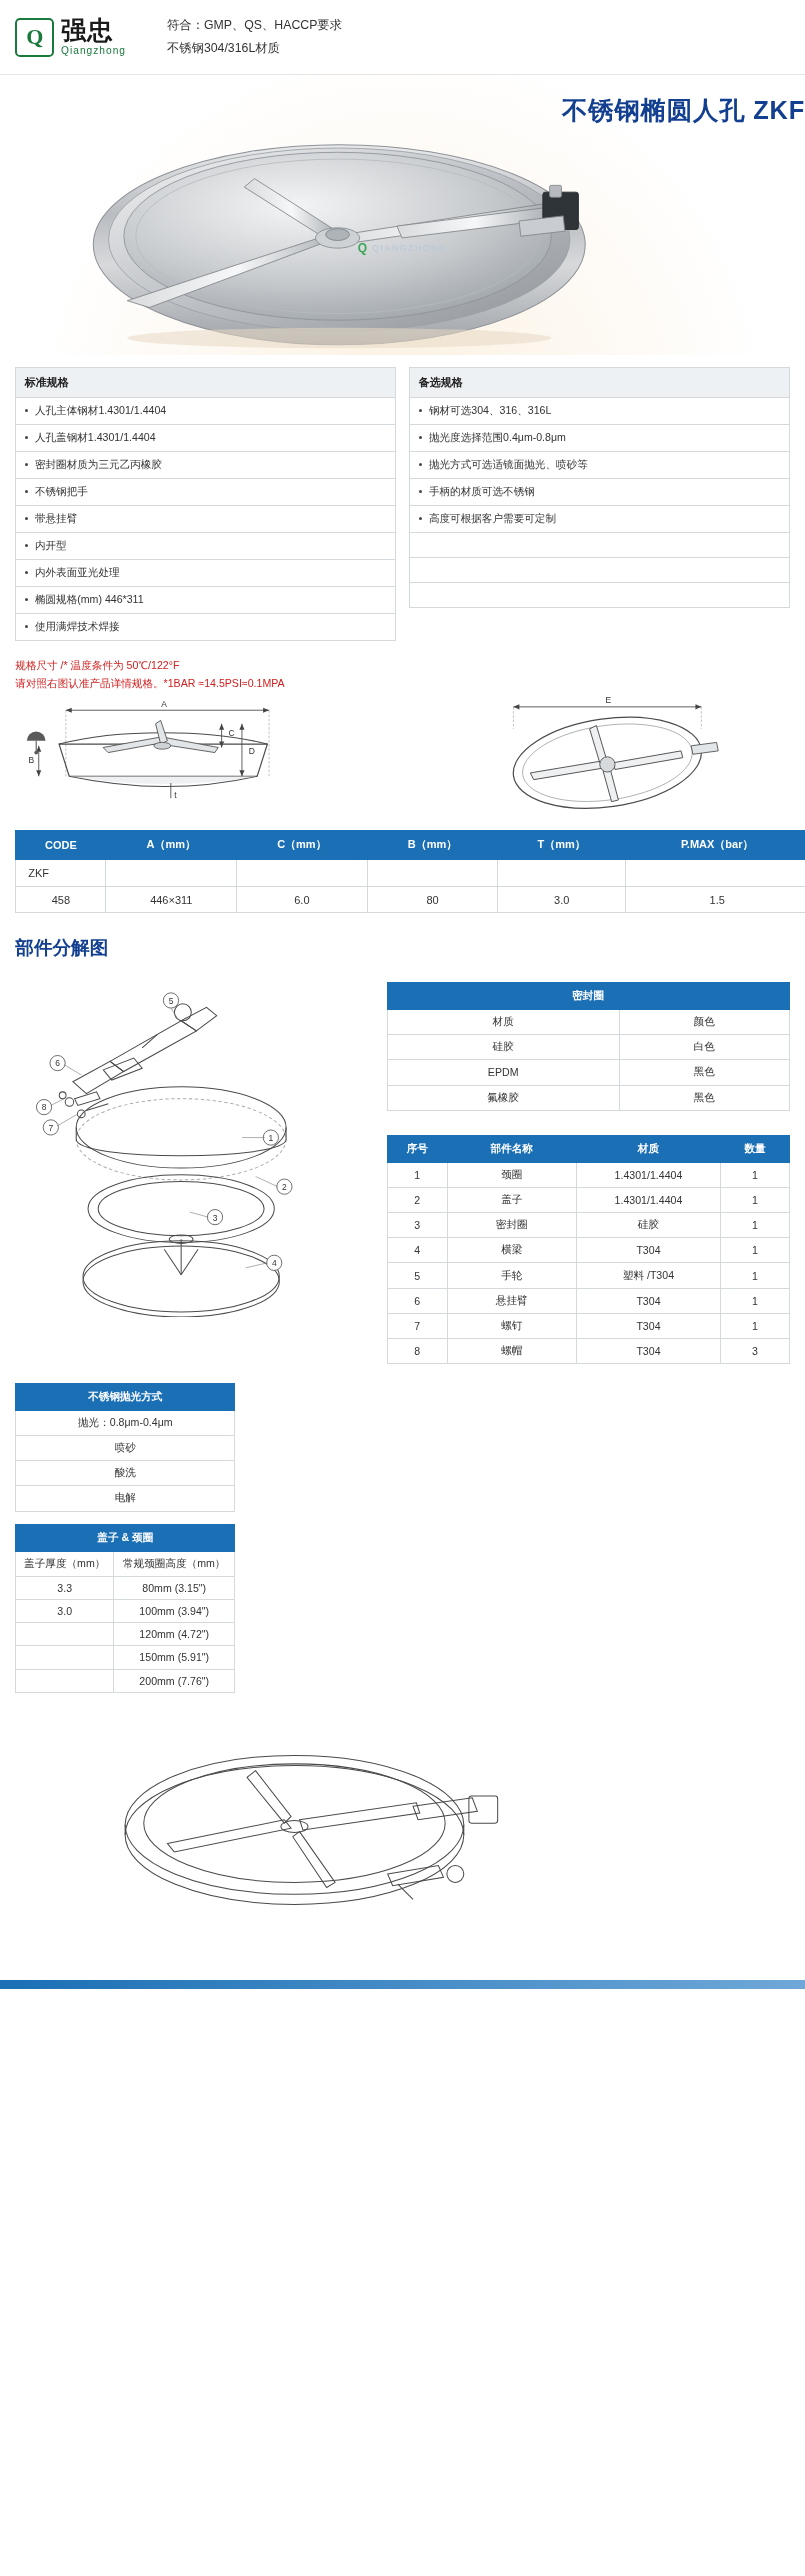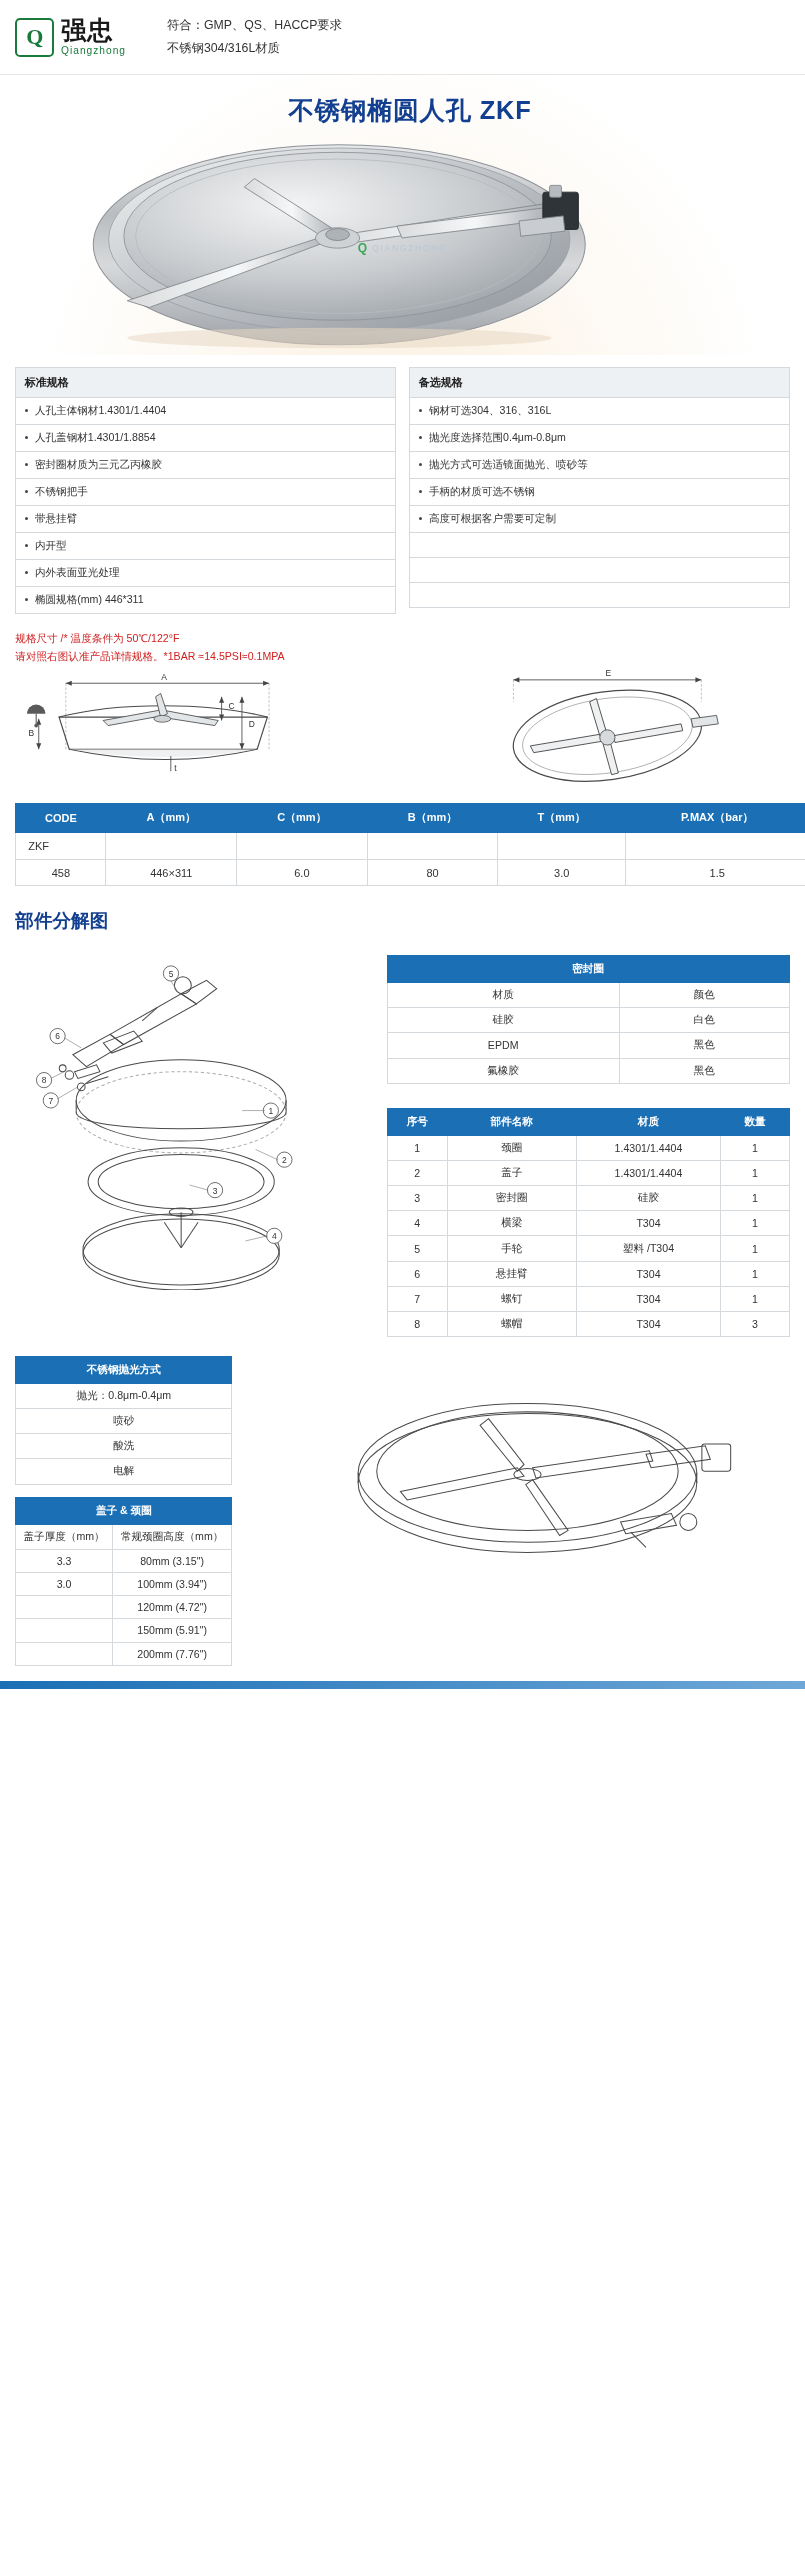--- a/index.html
+++ b/index.html
@@ -36,21 +36,21 @@
 
   
   .hero {
     position:relative;
     height:280px;
     background:
       radial-gradient(circle at 50% 120%, #fbf1e0 0%, #fdf8f1 35%, #ffffff 70%);
     overflow:hidden;
   }
   .hero-title {
-    text-align:center;
+    text-align:right;
     padding-top:18.6px;
     font-size:25.4px;
     font-weight:bold;
     color:#123f8f;
     letter-spacing:0.8px;
     padding-left:15px;
   }
   .hero-art { position:absolute; left:0; right:0; top:51px; height:229px; }
   .hero-wm {
     position:absolute; left:50%; top:166px; transform:translateX(-50%);
@@ -143,21 +143,21 @@
   .blue-tbl th {
     background:#1a6fb5; color:#fff; border:0.8px solid #1a6fb5;
     padding:6px 3.4px; font-weight:bold;
   }
   .blue-tbl td {
     border:0.8px solid #d4d9de; padding:5.1px 3.4px; color:#333;
   }
   .gap { height:12px; }
 
   
-  .bottom-wrap { display:flex; padding:18.6px 15.3px 0 15.3px; gap:15.3px; }
+  .bottom-wrap { display:flex; padding:18.6px 15.3px 0 15.3px; gap:15.3px;flex-direction:column; }
   .bottom-left { width:220px; }
   .bottom-right { flex:1; position:relative; }
   .plain-tbl { width:100%; font-size:10.6px; text-align:center; }
   .plain-tbl th {
     background:#1a6fb5; color:#fff; border:0.8px solid #1a6fb5;
     padding:6px 3.4px; font-weight:bold;
   }
   .plain-tbl td { border:0.8px solid #d4d9de; padding:5.1px 3.4px; color:#333; }
 
   .footer-bar {
@@ -249,39 +249,42 @@
     <div class="spec-col">
       <table class="spec-tbl">
         <tbody>
             <tr>
               <th>标准规格</th>
             </tr>
         <tr>
               <td class="li">人孔主体钢材1.4301/1.4404</td>
             </tr>
         <tr>
-              <td class="li">人孔盖钢材1.4301/1.8854</td>
+              <td class="li">人孔盖钢材1.4301/1.4404</td>
             </tr>
         <tr>
               <td class="li">密封圈材质为三元乙丙橡胶</td>
             </tr>
         <tr>
               <td class="li">不锈钢把手</td>
             </tr>
         <tr>
               <td class="li">带悬挂臂</td>
             </tr>
         <tr>
               <td class="li">内开型</td>
             </tr>
         <tr>
               <td class="li">内外表面亚光处理</td>
             </tr>
         <tr>
               <td class="li">椭圆规格(mm) 446*311</td>
+            </tr>
+        <tr>
+              <td class="li">使用满焊技术焊接</td>
             </tr>
       </tbody>
         </table>
     </div>
     <div class="spec-col">
       <table class="spec-tbl">
         <tbody>
             <tr>
               <th>备选规格</th>
             </tr>

